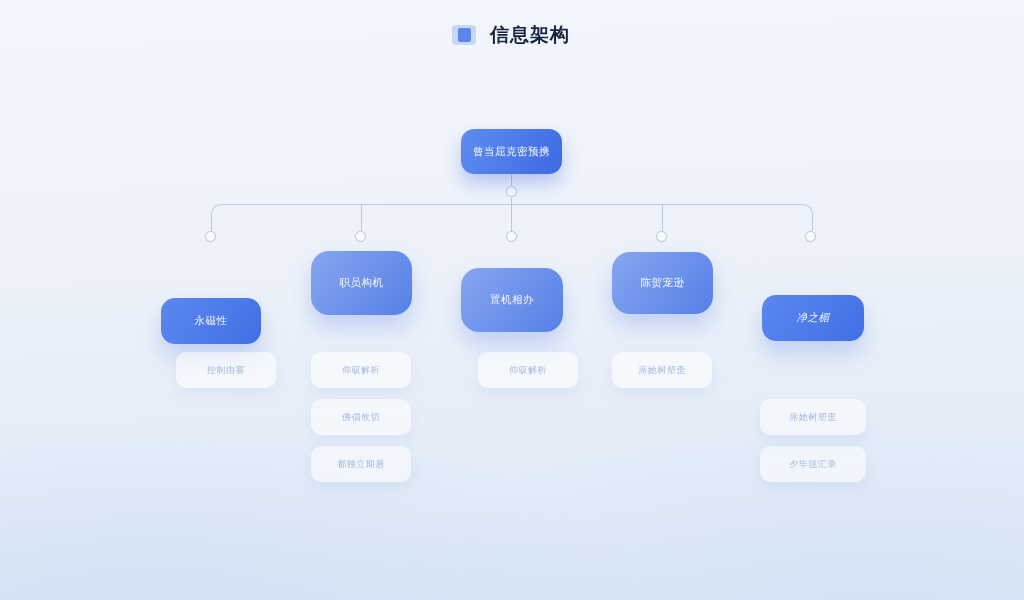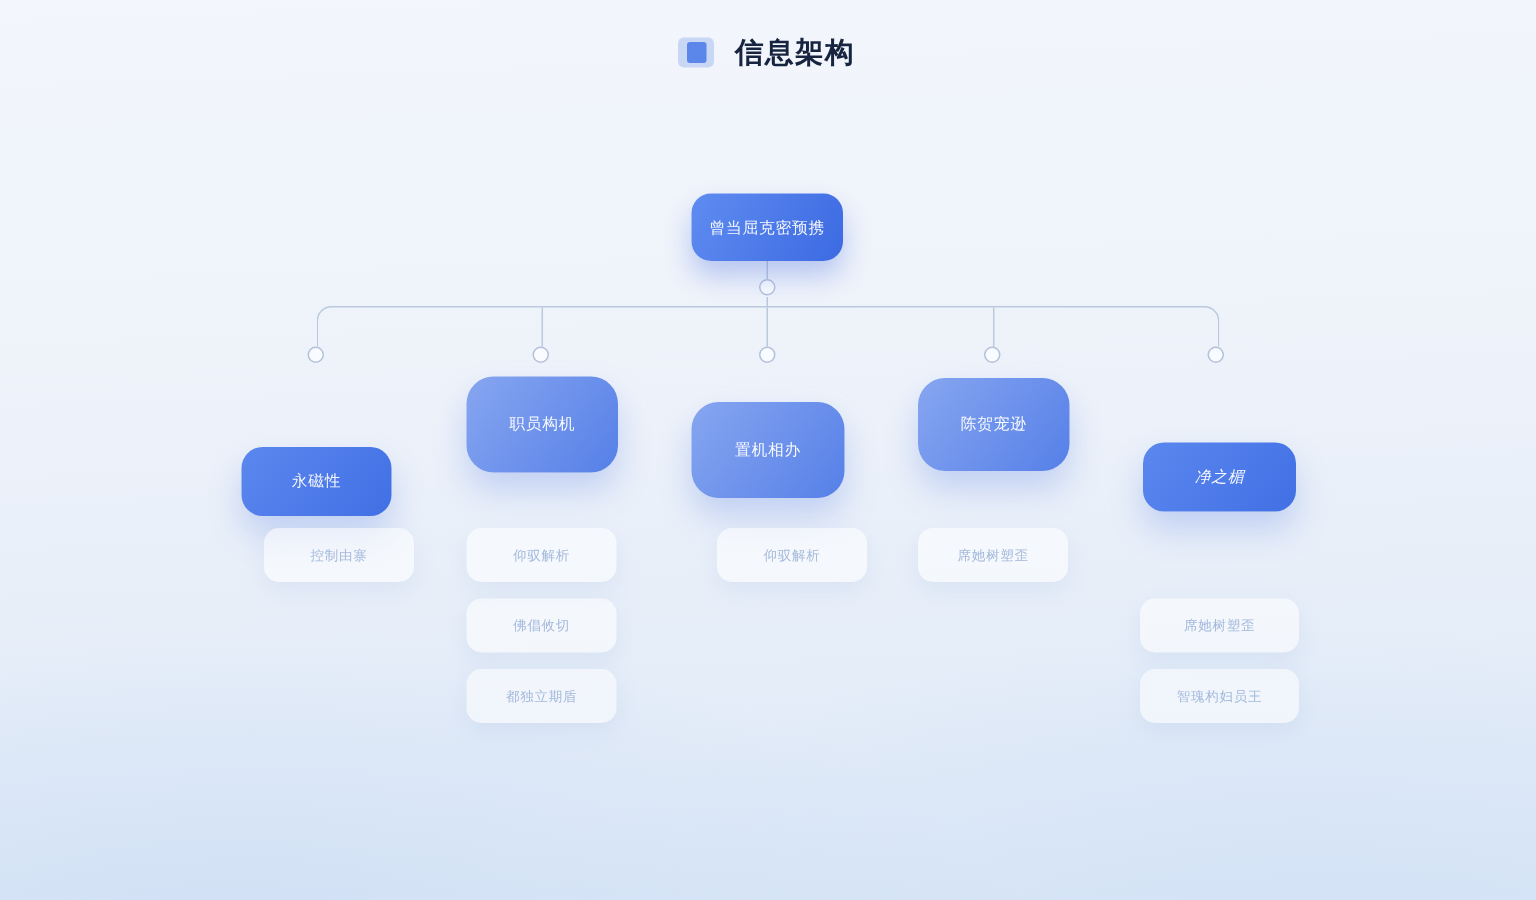--- a/index.html
+++ b/index.html
@@ -178,15 +178,15 @@
 
   <div class="card col2 row1">仰驭解析</div>
   <div class="card col2 row2">佛倡攸切</div>
   <div class="card col2 row3">都独立期盾</div>
 
   <div class="card col3 row1">仰驭解析</div>
 
   <div class="card col4 row1">席她树塑歪</div>
 
   <div class="card col5 row2">席她树塑歪</div>
-  <div class="card col5 row3">智瑰杓妇员王</div>
+  <div class="card col5 row3">夕毕毬汇录</div>
 
 </div>
 
 </body></html>

